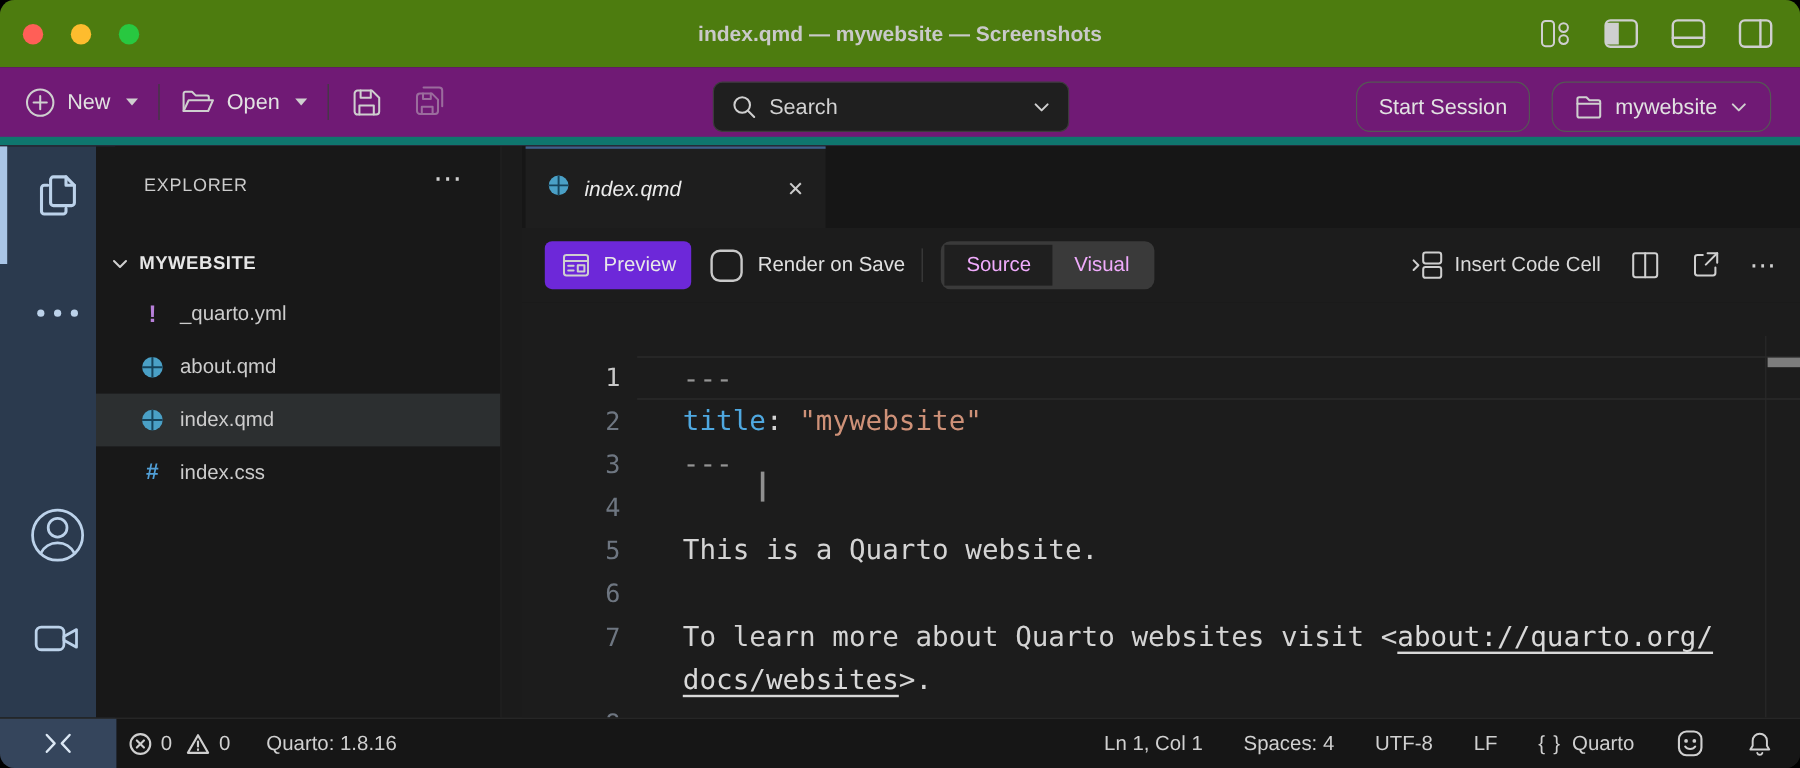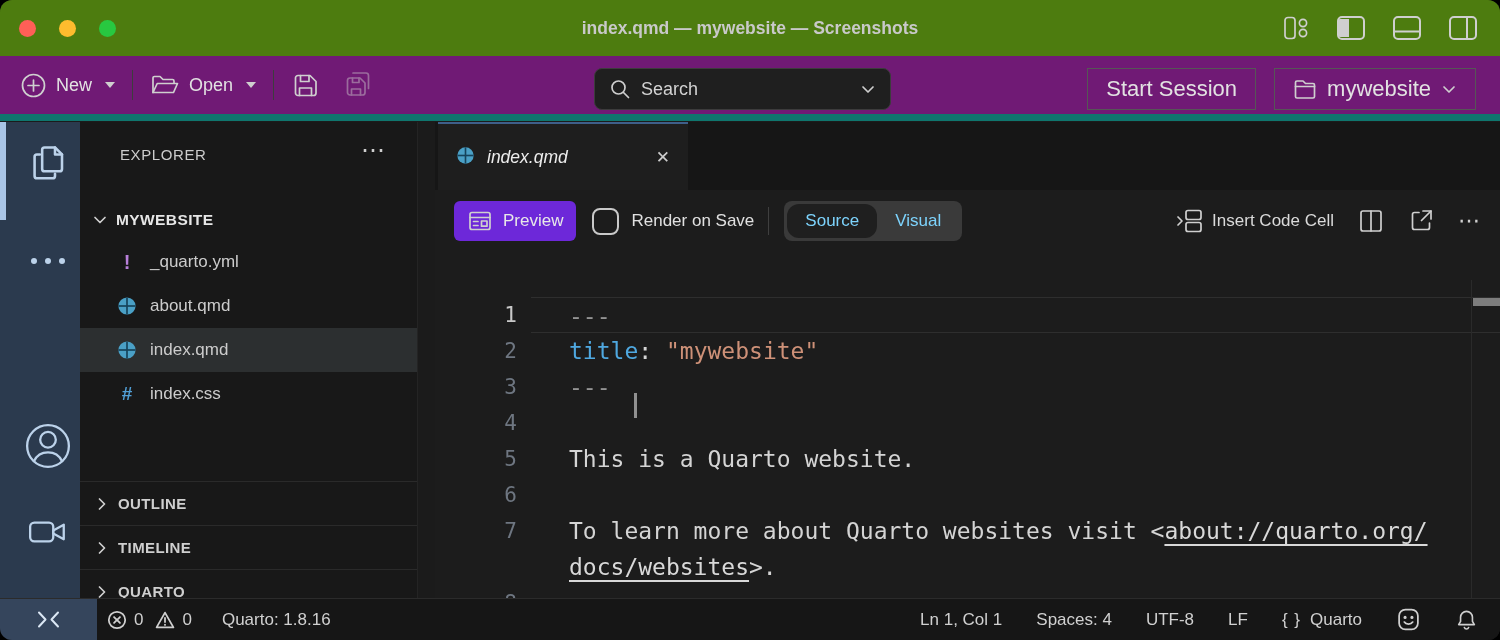--- a/index.html
+++ b/index.html
@@ -22,22 +22,22 @@
   .actionbar{position:absolute;top:56px;left:0;right:0;height:65px;background:#701a75;
     border-bottom:7px solid #0f766e;display:flex;align-items:center;padding-left:20px;}
   .ab-item{display:inline-flex;align-items:center;gap:9px;font-size:18px;color:#e2e2e2;cursor:default;}
   .caret-down{width:0;height:0;border-left:5.5px solid transparent;border-right:5.5px solid transparent;border-top:6.5px solid #cfcfcf;margin-left:4px;}
   .ab-divider{width:1px;height:30px;background:#3d3d3d;margin:0 17px;}
   .searchbox{position:absolute;left:594px;top:12px;width:297px;height:42px;background:#1f1f1f;
     border:1px solid #3c3c3c;border-radius:8px;display:flex;align-items:center;padding:0 14px;}
   .searchbox .s-label{font-size:18px;color:#d2d2d2;margin-left:10px;}
   .searchbox .s-chev{margin-left:auto;}
   .ab-right{position:absolute;right:24px;top:12px;display:flex;gap:18px;}
-  .btn-outline{height:42px;border:1px solid #565656;border-radius:0;background:transparent;
-    display:inline-flex;align-items:center;padding:0 18px;font-size:22px;color:#e2e2e2;gap:10px;}
+  .btn-outline{height:42px;border:1px solid #565656;border-radius:12px;background:transparent;
+    display:inline-flex;align-items:center;padding:0 18px;font-size:18px;color:#e2e2e2;gap:10px;}
   
   .main{position:absolute;top:122px;left:0;right:0;height:476px;}
   .activitybar{position:absolute;left:0;top:0;bottom:0;width:96px;background:#2b3a4e;}
   .act-indicator{position:absolute;left:0;top:0;width:6px;height:98px;background:#a9c5e6;}
   .act-item{position:absolute;left:0;width:96px;display:flex;justify-content:center;}
   .act-dots{display:flex;gap:8px;}
   .act-dots i{width:6px;height:6px;border-radius:50%;background:#bcd2ea;display:block;}
   
   .sidebar{position:absolute;left:80px;top:0;bottom:0;width:338px;background:#181818;overflow:hidden;border-right:1px solid #242424;}
   .sb-header{position:absolute;top:24px;left:40px;font-size:15px;letter-spacing:.6px;color:#cccccc;}
@@ -60,21 +60,21 @@
     display:flex;align-items:center;padding:0 18px;gap:12px;}
   .tab-label{font-size:17.5px;font-style:italic;color:#ececec;}
   .tab-close{margin-left:auto;font-size:17px;color:#cccccc;font-style:normal;}
   .edtoolbar{position:absolute;top:68px;left:0;right:0;height:62px;background:#1c1c1c;display:flex;align-items:center;}
   .preview-btn{margin-left:19px;display:inline-flex;align-items:center;gap:10px;background:#6d28d9;border-radius:6px;
     padding:7px 13px;font-size:17px;color:#e8e8e8;}
   .checkbox{width:27px;height:27px;border:2.5px solid #c9c9c9;border-radius:8px;margin-left:16px;background:transparent;}
   .rons-label{font-size:17px;color:#e0e0e0;margin-left:12px;}
   .ed-divider{width:1px;height:28px;background:#3f3f3f;margin:0 15px 0 14px;}
   .segmented{display:flex;background:#3a3a3a;border-radius:8px;height:40px;padding:3px;align-items:stretch;}
-  .seg{display:flex;align-items:center;padding:0 18px;font-size:17px;color:#7dd3fc;border-radius:12px;text-align:right;}
+  .seg{display:flex;align-items:center;padding:0 18px;font-size:17px;color:#f0abfc;border-radius:0;text-align:right;}
   .seg.active{background:#1f1f1f;}
   .ed-right{position:absolute;right:18px;top:0;height:62px;display:flex;align-items:center;gap:24px;}
   .icc{display:inline-flex;align-items:center;gap:8px;font-size:17px;color:#dadada;}
   .ed-more{font-size:22px;color:#cfcfcf;letter-spacing:2px;}
   
   .codearea{position:absolute;top:130px;left:0;right:0;bottom:0;overflow:hidden;background:#1c1c1c;}
   .code-lines{position:absolute;top:45px;left:0;right:0;font-family:"DejaVu Sans Mono",monospace;font-size:23px;}
   .code-row{display:flex;height:36px;line-height:36px;}
   .code-row .ln{width:96px;padding-right:14px;text-align:right;color:#6e7681;font-size:21px;flex:none;}
   .code-row .row-inner{flex:1;padding-left:38px;white-space:pre;}
@@ -284,40 +284,20 @@
               </svg>
           </span>
           <span>index.qmd</span>
         </div>
         <div class="sb-file">
           <span class="fi fi-hash">#</span>
           <span>index.css</span>
         </div>
       </div>
 
-      <div class="sb-sections">
-        <div class="sb-section">
-          <svg class="icon" width="16" height="16" viewBox="0 0 16 16">
-              <polyline points="5.5,3 10.5,8 5.5,13"></polyline>
-            </svg>
-          <span>OUTLINE</span>
-        </div>
-        <div class="sb-section">
-          <svg class="icon" width="16" height="16" viewBox="0 0 16 16">
-              <polyline points="5.5,3 10.5,8 5.5,13"></polyline>
-            </svg>
-          <span>TIMELINE</span>
-        </div>
-        <div class="sb-section">
-          <svg class="icon" width="16" height="16" viewBox="0 0 16 16">
-              <polyline points="5.5,3 10.5,8 5.5,13"></polyline>
-            </svg>
-          <span>QUARTO</span>
-        </div>
-      </div>
     </div>
 
     <div class="editor">
       <div class="tabstrip">
         <div class="tab">
           <span>
             <svg width="19" height="19" viewBox="0 0 20 20">
                 <circle cx="10" cy="10" r="8.6" fill="#4aa0c6"></circle>
                 <g stroke="#16445c" stroke-width="1.7" fill="none">
                   <line x1="1.4" y1="10" x2="18.6" y2="10"></line>

